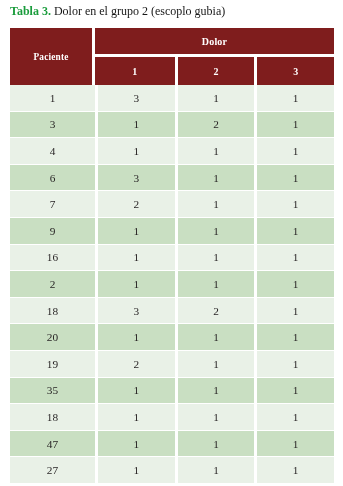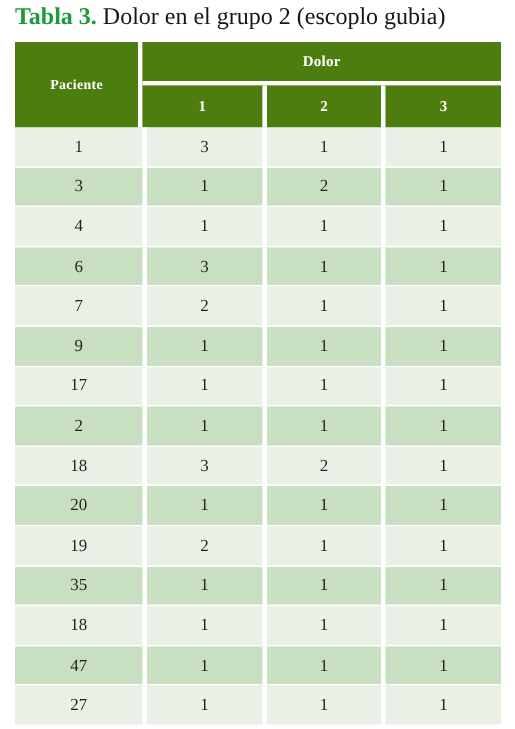--- a/index.html
+++ b/index.html
@@ -21,21 +21,21 @@
     height: 486px;
     box-sizing: border-box;
   }
 
   
   .caption {
     position: absolute;
     left: 10px;
     top: 3px;
     width: 330px;
-    font-size: 16px;
+    font-size: 12px;
     line-height: 17px;
     color: #000000;
     white-space: nowrap;
   }
   .caption .cap-label {
     color: #1a9c3c;
     font-weight: bold;
   }
   .caption .cap-text {
     color: #161616;
@@ -50,21 +50,21 @@
   }
   table.data {
     border-collapse: separate;
     border-spacing: 0;
     width: 324px;
     table-layout: fixed;
   }
 
   
   thead th {
-    background: #4d7c0f;
+    background: #7f1d1d;
     color: #ffffff;
     font-weight: bold;
     font-size: 9.3px;
     text-align: center;
     vertical-align: middle;
     padding: 0;
     border: 0;
   }
   th.paciente-cell {
     width: 82px;
@@ -159,21 +159,21 @@
             <td class="sep">1</td>
             <td class="sep">1</td>
           </tr>
           <tr class="even">
             <td>9</td>
             <td class="sep">1</td>
             <td class="sep">1</td>
             <td class="sep">1</td>
           </tr>
           <tr class="odd">
-            <td>17</td>
+            <td>16</td>
             <td class="sep">1</td>
             <td class="sep">1</td>
             <td class="sep">1</td>
           </tr>
           <tr class="even">
             <td>2</td>
             <td class="sep">1</td>
             <td class="sep">1</td>
             <td class="sep">1</td>
           </tr>

